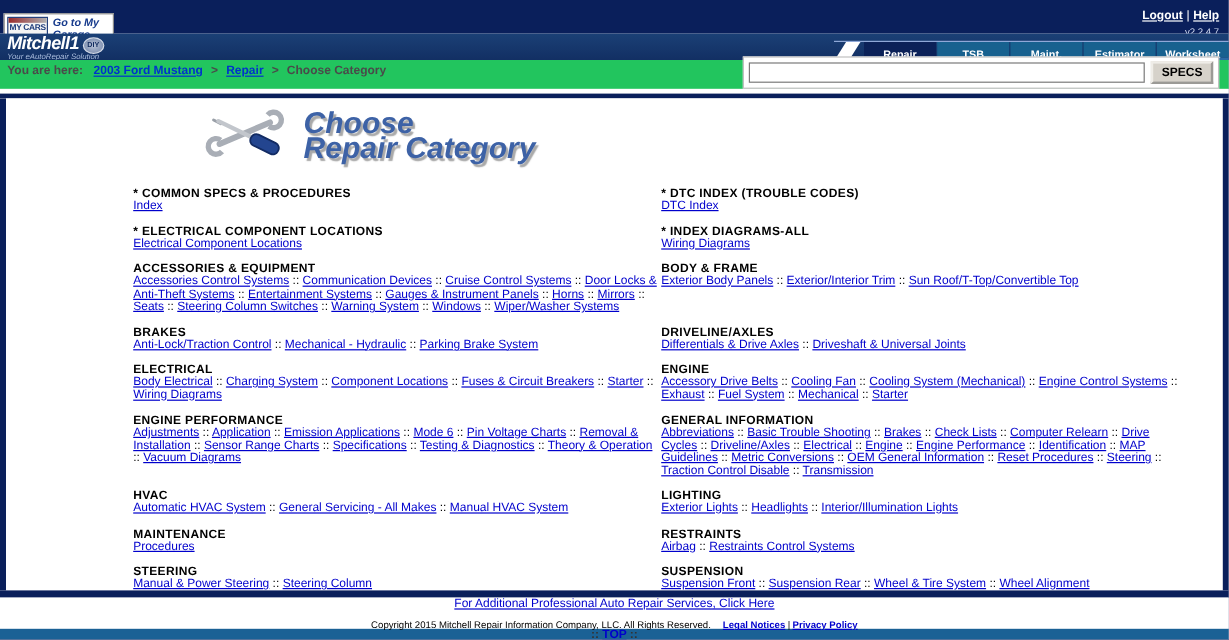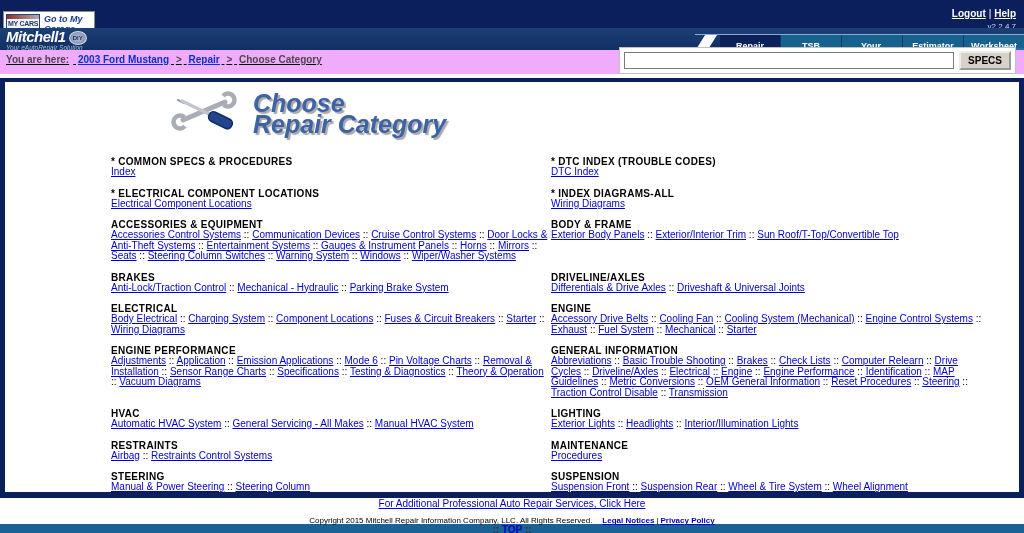--- a/index.html
+++ b/index.html
@@ -32,21 +32,21 @@
   .tabs-wrap { position:absolute; right:0; bottom:2px; height:13px; display:flex; align-items:flex-end; }
   .tabs-wrap::before { content:''; position:absolute; left:-6px; right:0; top:-1px; height:1px; background:#8fa8d8; }
   .tabs-wrap::after  { content:''; position:absolute; left:14px; right:0; bottom:-2px; height:2px; background:#2a6aa4; }
   .slash { width:12px; height:13px; background:#fff; transform:skewX(-32deg); margin-right:6px; }
   .tabs { display:flex; }
   .tab { width:60px; height:13px; background:#17618f; margin-left:1px; text-align:center; cursor:pointer; }
   .tab.active { background:#0b2158; }
   .tab a { color:#fff; font-size:9px; font-weight:bold; text-decoration:underline; line-height:13px; }
 
   
-  .crumbrow { height:24px; background:#f0abfc; position:relative;text-decoration:underline; }
+  .crumbrow { height:24px; background:#22c55e; position:relative; }
   .breadcrumb { padding:4px 0 0 6px; font-size:10px; font-weight:bold; color:#4a4a4a; }
   .crumb-prefix { margin-right:4px; }
   .crumb-link { color:#0033cc; text-decoration:underline; cursor:pointer; margin:0 2px; }
   .crumb-sep { margin:0 2px; }
   .crumb-current { color:#4a4a4a; margin-left:2px; }
   .searchbox { position:absolute; right:8px; top:-3px; background:#fff; border:1px solid #c0c0c0;
                padding:3px 4px; display:flex; align-items:center; gap:5px; }
   .search-input { width:330px; height:17px; border:1px solid #7a7a7a; font-size:11px; padding:0 3px; }
   .search-btn { font-size:10px; font-weight:bold; color:#000; background:#d6d2ca;
                 border:2px outset #efede8; padding:2px 7px; cursor:pointer;
@@ -104,21 +104,21 @@
   <div class="logoband" data-name="brand-band">
     <div class="brand" data-name="brand-logo">
       <span class="brand-name" data-name="mitchell1-logo">Mitchell1</span><span class="brand-badge" data-name="diy-badge">DIY</span>
       <div class="brand-tagline" data-name="brand-tagline">Your eAutoRepair Solution</div>
     </div>
     <div class="tabs-wrap" data-name="tab-bar">
       <div class="slash" data-name="tab-slash-decoration"></div>
       <div class="tabs" id="tabs">
           <div class="tab active" data-name="tab-repair"><a data-name="tab-label">Repair</a></div>
           <div class="tab" data-name="tab-tsb"><a data-name="tab-label">TSB</a></div>
-          <div class="tab" data-name="tab-maint"><a data-name="tab-label">Your.</a></div>
+          <div class="tab" data-name="tab-maint"><a data-name="tab-label">Maint.</a></div>
           <div class="tab" data-name="tab-estimator"><a data-name="tab-label">Estimator</a></div>
           <div class="tab" data-name="tab-worksheet"><a data-name="tab-label">Worksheet</a></div>
         </div>
     </div>
   </div>
 
   <div class="crumbrow" data-name="breadcrumb-row">
     <div class="breadcrumb" data-name="breadcrumb">
       <span class="crumb-prefix" data-name="breadcrumb-prefix">You are here:</span>
       <a class="crumb-link" data-name="breadcrumb-vehicle-link">2003 Ford Mustang</a>
@@ -220,27 +220,27 @@
           <div class="cat-cell" data-name="category-cell-left">
             <div class="cat-heading" data-name="category-heading">HVAC</div>
             <div class="cat-links" data-name="category-links"><a data-name="category-link">Automatic HVAC System</a><span class="lsep" data-name="link-separator"> :: </span><a data-name="category-link">General Servicing - All Makes</a><span class="lsep" data-name="link-separator"> :: </span><a data-name="category-link">Manual HVAC System</a></div>
           </div>
           <div class="cat-cell" data-name="category-cell-right">
             <div class="cat-heading" data-name="category-heading">LIGHTING</div>
             <div class="cat-links" data-name="category-links"><a data-name="category-link">Exterior Lights</a><span class="lsep" data-name="link-separator"> :: </span><a data-name="category-link">Headlights</a><span class="lsep" data-name="link-separator"> :: </span><a data-name="category-link">Interior/Illumination Lights</a></div>
           </div>
         </div>
         <div class="cat-row" data-name="category-row">
+          <div class="cat-cell" data-name="category-cell-left">
+            <div class="cat-heading" data-name="category-heading">MAINTENANCE</div>
+            <div class="cat-links" data-name="category-links"><a data-name="category-link">Procedures</a></div>
+          </div>
           <div class="cat-cell" data-name="category-cell-right">
             <div class="cat-heading" data-name="category-heading">RESTRAINTS</div>
             <div class="cat-links" data-name="category-links"><a data-name="category-link">Airbag</a><span class="lsep" data-name="link-separator"> :: </span><a data-name="category-link">Restraints Control Systems</a></div>
-          </div>
-          <div class="cat-cell" data-name="category-cell-left">
-            <div class="cat-heading" data-name="category-heading">MAINTENANCE</div>
-            <div class="cat-links" data-name="category-links"><a data-name="category-link">Procedures</a></div>
           </div>
         </div>
         <div class="cat-row" data-name="category-row">
           <div class="cat-cell" data-name="category-cell-left">
             <div class="cat-heading" data-name="category-heading">STEERING</div>
             <div class="cat-links" data-name="category-links"><a data-name="category-link">Manual &amp; Power Steering</a><span class="lsep" data-name="link-separator"> :: </span><a data-name="category-link">Steering Column</a></div>
           </div>
           <div class="cat-cell" data-name="category-cell-right">
             <div class="cat-heading" data-name="category-heading">SUSPENSION</div>
             <div class="cat-links" data-name="category-links"><a data-name="category-link">Suspension Front</a><span class="lsep" data-name="link-separator"> :: </span><a data-name="category-link">Suspension Rear</a><span class="lsep" data-name="link-separator"> :: </span><a data-name="category-link">Wheel &amp; Tire System</a><span class="lsep" data-name="link-separator"> :: </span><a data-name="category-link">Wheel Alignment</a></div>

